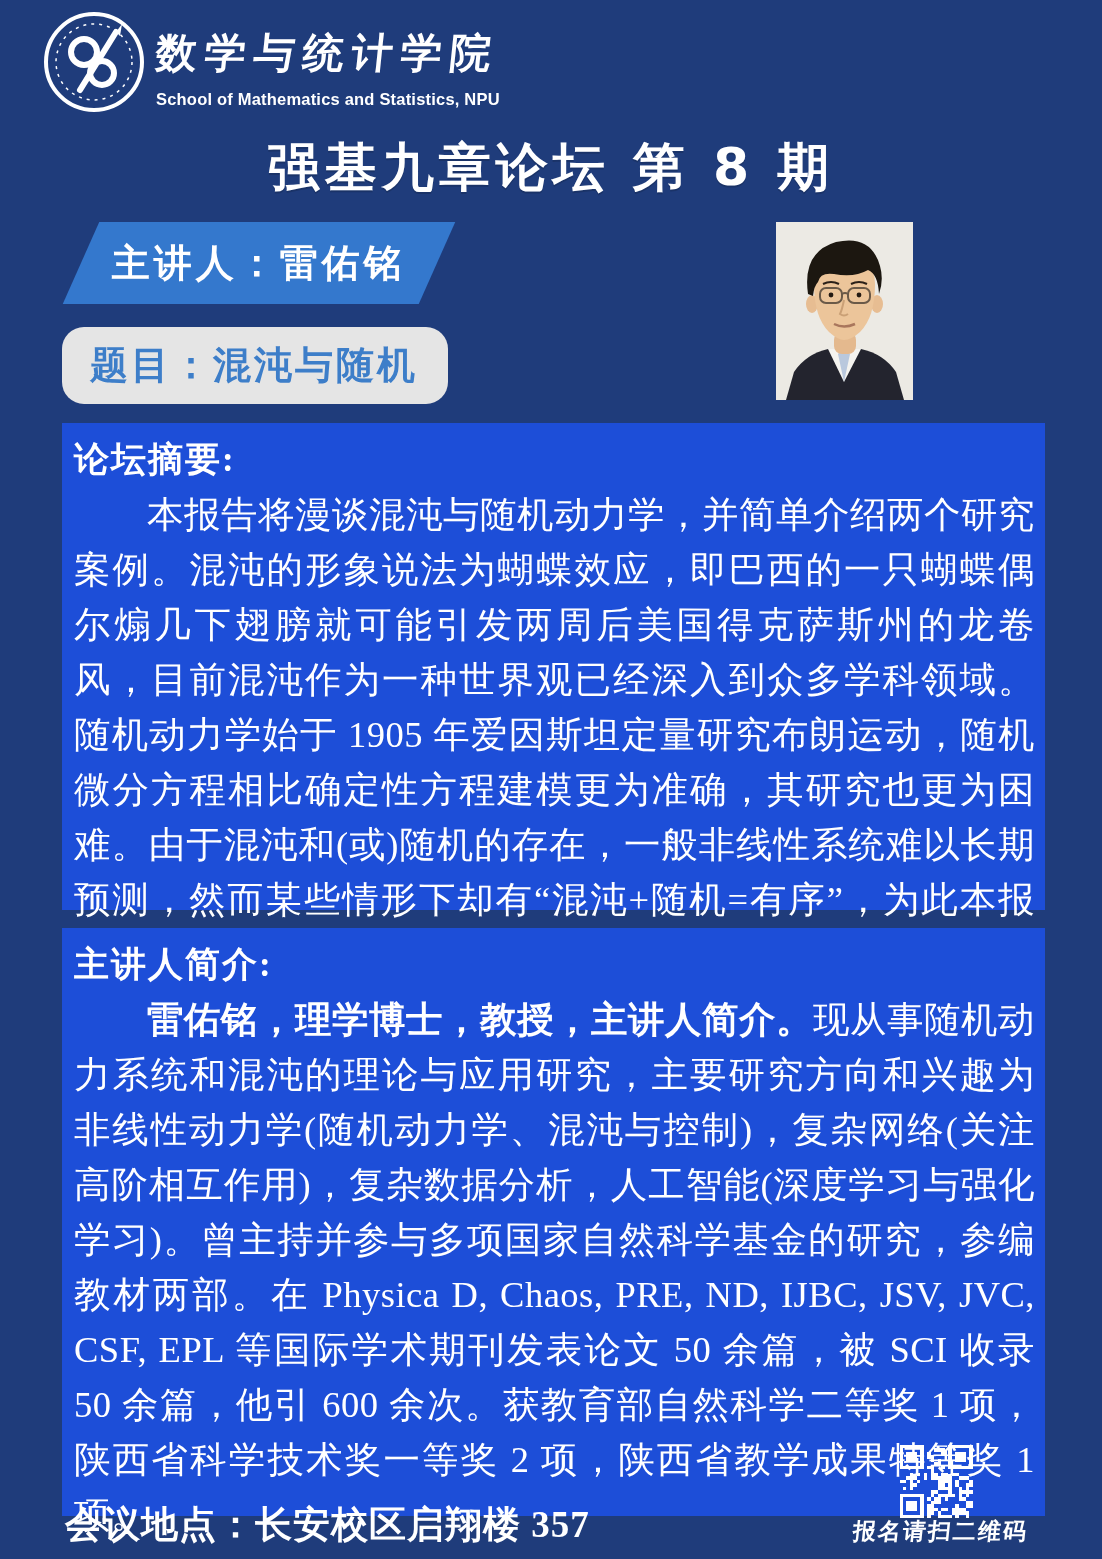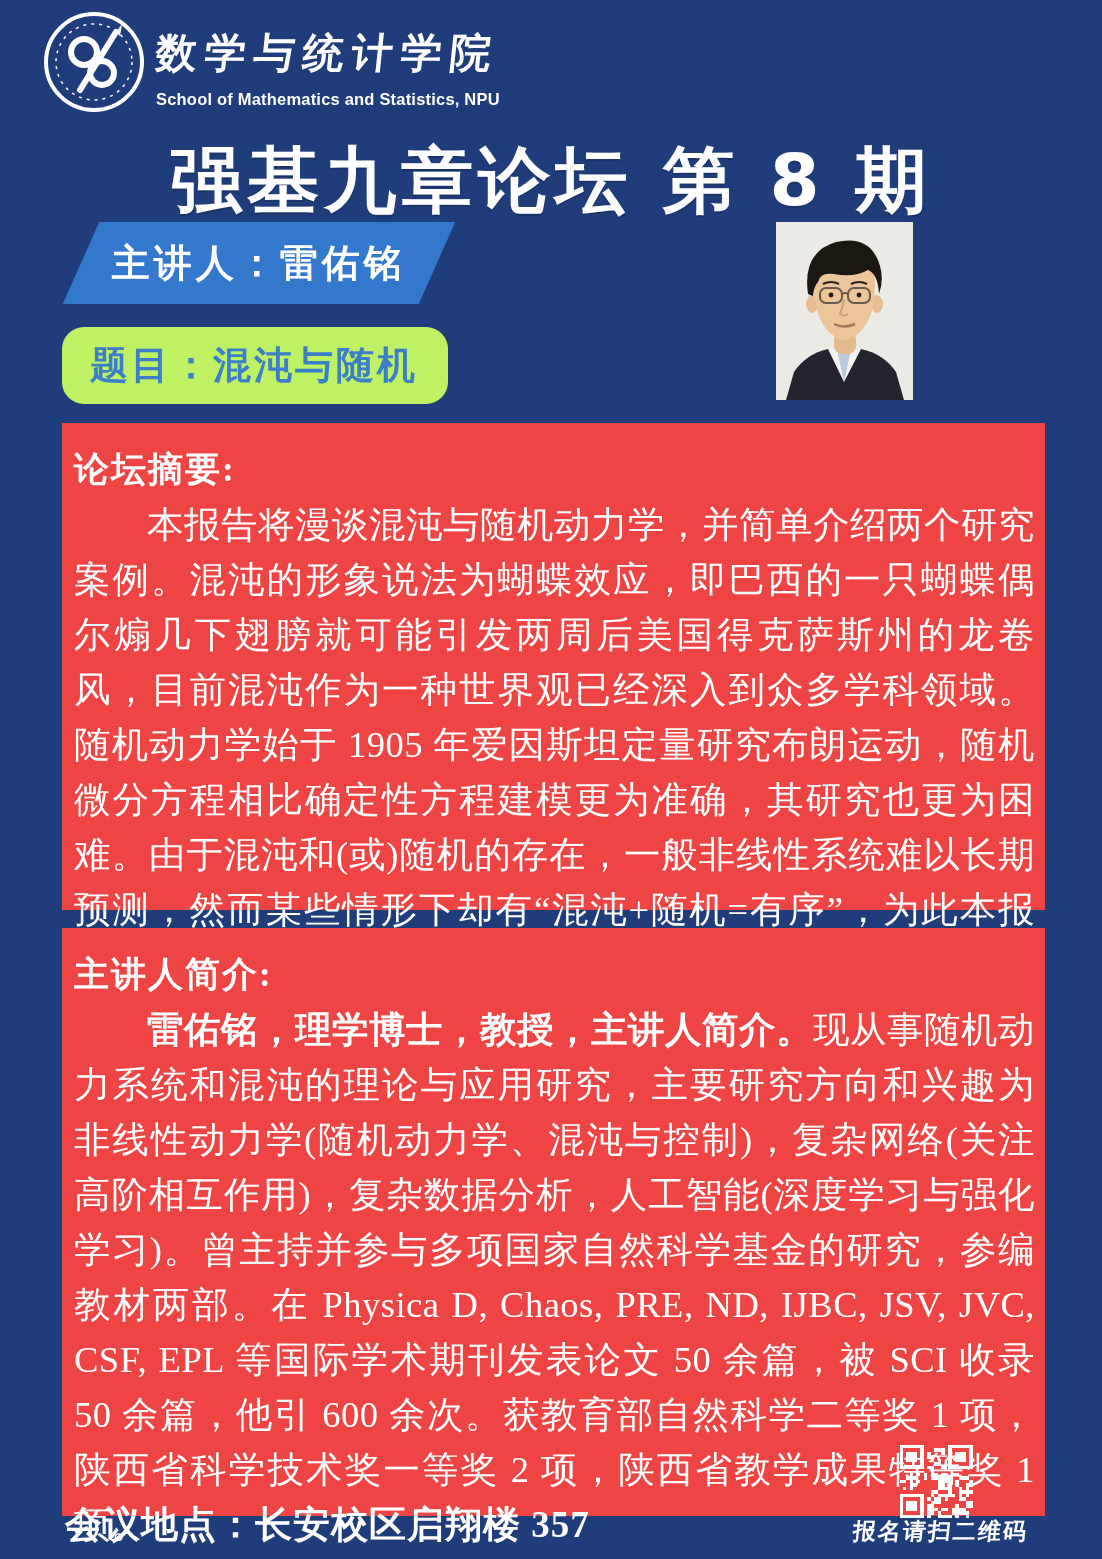--- a/index.html
+++ b/index.html
@@ -20,57 +20,57 @@
     font-family:"Liberation Serif", serif;
     transform:skewX(-6deg);
   }
   .logo-en{font-size:16.5px;font-weight:bold;margin-top:9px;letter-spacing:0.2px;
     font-family:"Liberation Sans", sans-serif;}
   
   .forum-title{
     position:absolute;left:0;top:133px;width:100%;
     text-align:center;color:#ffffff;
     font-family:"DejaVu Sans", sans-serif;
-    font-weight:900;font-size:72px;letter-spacing:5px;
+    font-weight:900;font-size:52px;letter-spacing:5px;
     text-shadow:0 2px 0 rgba(0,0,0,0.15);
   }
   
   .speaker-banner{
     position:absolute;left:81px;top:222px;width:356px;height:82px;
     background:#3478cd;
     transform:skewX(-24deg);
     display:flex;align-items:center;justify-content:center;
   }
   .speaker-banner .inner{
     transform:skewX(24deg);
     color:#ffffff;font-size:38px;font-weight:bold;letter-spacing:4px;
     font-family:"Liberation Serif", serif;
   }
   
   .topic-pill{
     position:absolute;left:62px;top:327px;width:386px;height:77px;
-    background:#bef264;border-radius:22px;
+    background:#e5e5e5;border-radius:22px;
     display:flex;align-items:center;
     padding-left:28px;box-sizing:border-box;
   }
   .topic-pill .inner{
     color:#3d7ec9;font-size:38px;font-weight:bold;letter-spacing:3px;
     font-family:"Liberation Serif", serif;
   }
   
   .photo{
     position:absolute;left:776px;top:222px;width:137px;height:178px;
     background:#e9e7e2;overflow:hidden;
   }
   .photo svg{display:block;}
   
   .panel{
     position:absolute;left:62px;width:983px;
-    background:#ef4444;color:#ffffff;
-    box-sizing:border-box;padding:20px 10px 0 12px;
+    background:#1d4ed8;color:#ffffff;
+    box-sizing:border-box;padding:10px 10px 0 12px;
   }
   .panel-abstract{top:423px;height:487px;}
   .panel-bio{top:928px;height:588px;}
   .panel h2{
     margin:4px 0 2px 0;font-size:35px;line-height:46px;font-weight:bold;
     letter-spacing:2px;
   }
   .panel p{
     margin:4px 0 0 0;
     font-size:36.5px;line-height:55px;

